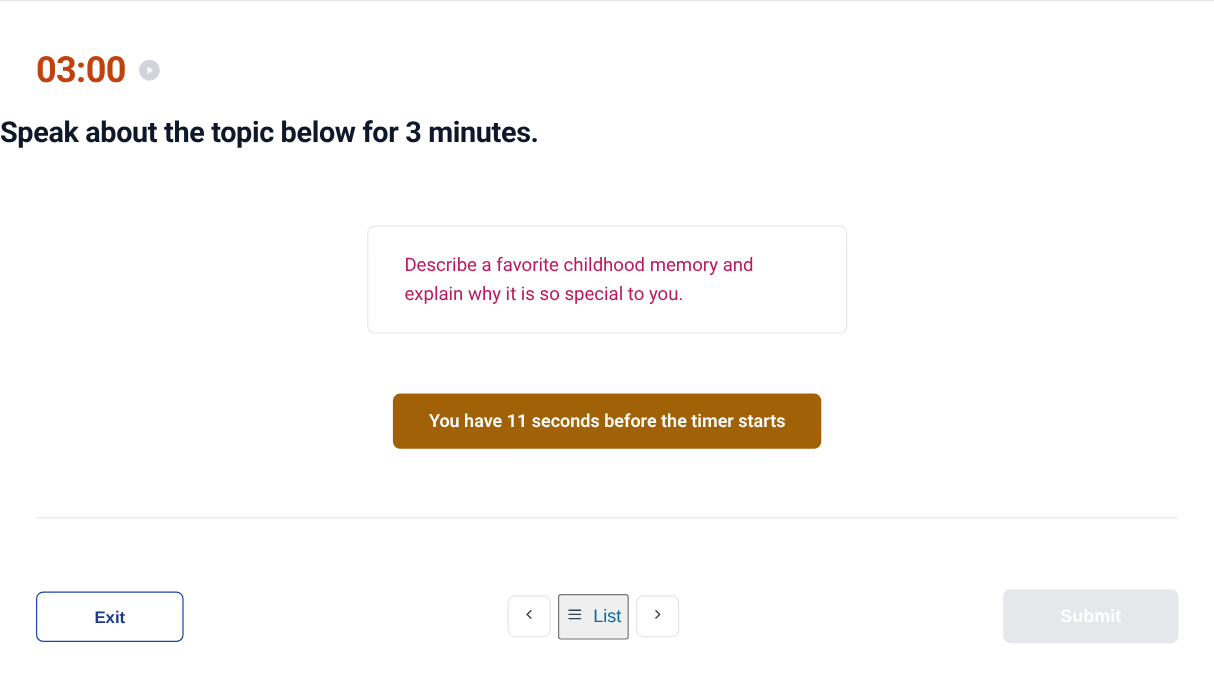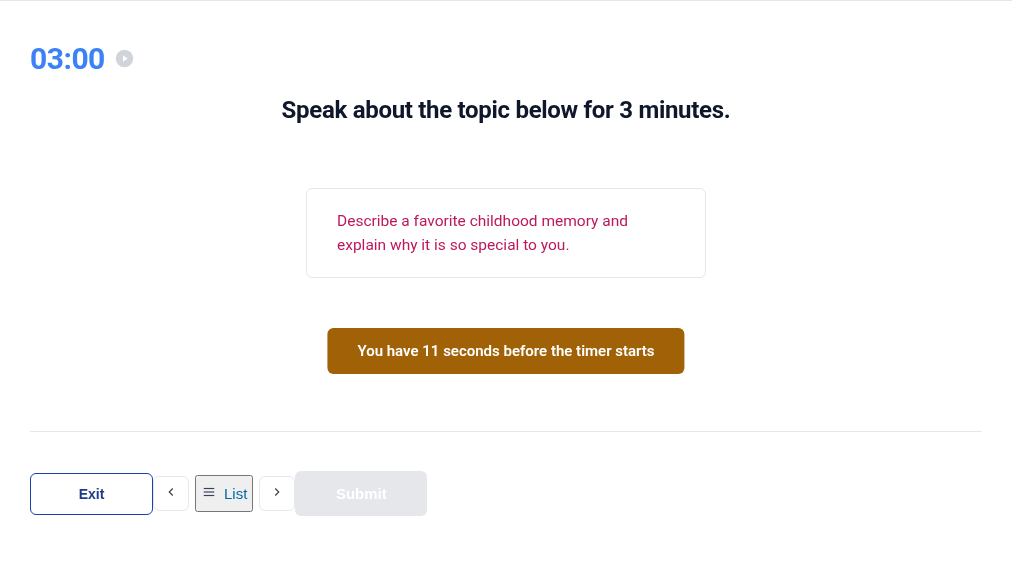--- a/index.html
+++ b/index.html
@@ -19,39 +19,39 @@
       position: absolute;
       top: 40px;
       left: 30px;
       display: flex;
       align-items: center;
       gap: 10px;
     }
     .timer-text {
       font-size: 30px;
       font-weight: 700;
-      color: #3b82f6;
+      color: #c2410c;
       letter-spacing: -0.5px;
     }
     .play-icon {
       width: 19px;
       height: 19px;
       display: flex;
       align-items: center;
       justify-content: center;
     }
     .play-icon svg {
       fill: #d1d5db;
     }
     .title {
       position: absolute;
       top: 95px;
       left: 0;
       right: 0;
-      text-align: center;
+      text-align: left;
       font-size: 24px;
       font-weight: 700;
       color: #0f172a;
       letter-spacing: -0.3px;
     }
     .prompt-box {
       position: absolute;
       top: 187px;
       left: 50%;
       transform: translateX(-50%);
@@ -81,27 +81,27 @@
     .divider {
       position: absolute;
       top: 430px;
       left: 30px;
       right: 30px;
       height: 1px;
       background: #e5e7eb;
     }
     .footer {
       position: absolute;
-      bottom: 64px;
+      bottom: 44px;
       left: 0;
       right: 0;
       padding: 0 30px;
       display: flex;
       align-items: center;
-      justify-content: flex-start;
+      justify-content: space-between;
     }
     .exit-button {
       border: 1px solid #1e40af;
       background: #ffffff;
       color: #1e3a8a;
       font-size: 14px;
       font-weight: 600;
       padding: 12px 0;
       width: 123px;
       border-radius: 6px;
@@ -146,21 +146,21 @@
       stroke: #374151;
       stroke-width: 2;
       fill: none;
     }
     .submit-button {
       background: #e5e7eb;
       color: #ffffff;
       font-size: 15px;
       font-weight: 600;
       padding: 14px 0;
-      width: 132px;
+      width: 146px;
       border-radius: 6px;
       border: none;
       cursor: not-allowed;
       text-align: center;
     }
   </style>
 </head>
 <body>
 
 <div class="timer-row">

